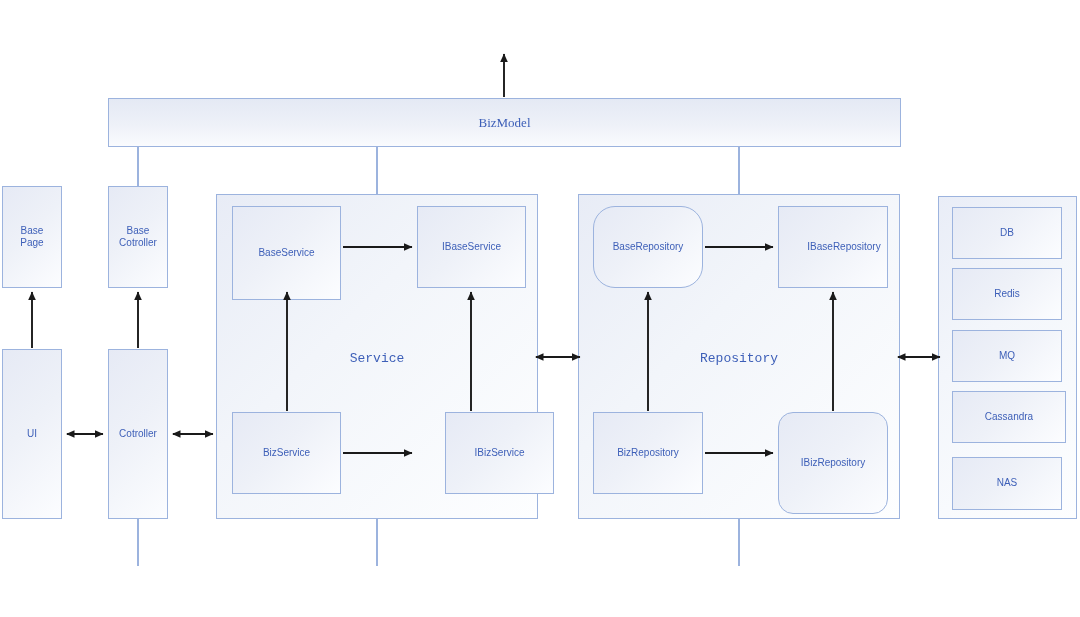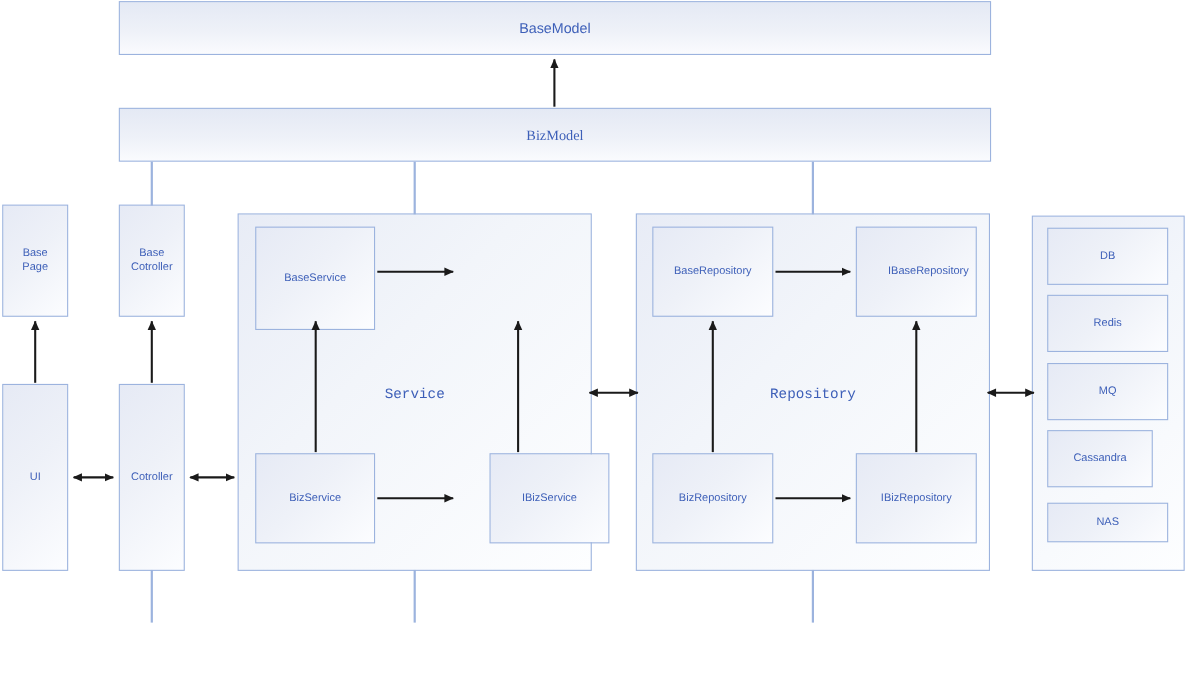--- a/index.html
+++ b/index.html
@@ -90,23 +90,20 @@
 
 <div id="canvas">
 
   <div class="conn-v" style="left:137px; top:147px; height:40px;"></div>
   <div class="conn-v" style="left:376px; top:147px; height:48px;"></div>
   <div class="conn-v" style="left:738px; top:147px; height:48px;"></div>
   <div class="conn-v" style="left:137px; top:518px; height:48px;"></div>
   <div class="conn-v" style="left:376px; top:518px; height:48px;"></div>
   <div class="conn-v" style="left:738px; top:518px; height:48px;"></div>
 
-  <div class="bar" style="left:108px; top:1px; width:793px; height:49px;">
-    <span>BaseModel</span>
-  </div>
 
   <div class="bar" style="left:108px; top:98px; width:793px; height:49px;font-family:Liberation Serif, serif;">
     <span>BizModel</span>
   </div>
 
   <div class="node" style="left:2px; top:186px; width:60px; height:102px;">
     <span>Base
 Page</span>
   </div>
 
@@ -122,57 +119,60 @@
   <div class="node" style="left:108px; top:349px; width:60px; height:170px;">
     <span>Cotroller</span>
   </div>
 
   <div class="group" style="left:216px; top:194px; width:322px; height:325px;">
     <div class="group-label" style="top:156px;">Service</div>
   </div>
   <div class="node" style="left:232px; top:206px; width:109px; height:94px;">
     <span>BaseService</span>
   </div>
+  <div class="node" style="left:417px; top:206px; width:109px; height:82px;">
+    <span>IBaseService</span>
+  </div>
   <div class="node" style="left:232px; top:412px; width:109px; height:82px;">
     <span>BizService</span>
   </div>
   <div class="node" style="left:417px; top:412px; width:109px; height:82px;margin-left:28px;">
     <span>IBizService</span>
   </div>
 
   <div class="group" style="left:578px; top:194px; width:322px; height:325px;">
     <div class="group-label" style="top:156px;">Repository</div>
   </div>
-  <div class="node" style="left:593px; top:206px; width:110px; height:82px;">
+  <div class="node" style="left:593px; top:206px; width:110px; height:82px;border-radius:22px;">
     <span>BaseRepository</span>
   </div>
   <div class="node" style="left:778px; top:206px; width:110px; height:82px;padding-left:22px;">
     <span>IBaseRepository</span>
   </div>
   <div class="node" style="left:593px; top:412px; width:110px; height:82px;text-align:right;">
     <span>BizRepository</span>
   </div>
-  <div class="node" style="left:778px; top:412px; width:110px; height:82px;">
+  <div class="node" style="left:778px; top:412px; width:110px; height:102px;border-radius:15px;">
     <span>IBizRepository</span>
   </div>
 
   <div class="plain-group" style="left:938px; top:196px; width:139px; height:323px;"></div>
   <div class="node" style="left:952px; top:207px; width:110px; height:52px;">
     <span>DB</span>
   </div>
   <div class="node" style="left:952px; top:268px; width:110px; height:52px;">
     <span>Redis</span>
   </div>
   <div class="node" style="left:952px; top:330px; width:110px; height:52px;">
     <span>MQ</span>
   </div>
-  <div class="node" style="left:952px; top:391px; width:96px; height:52px;">
+  <div class="node" style="left:952px; top:391px; width:114px; height:52px;">
     <span>Cassandra</span>
   </div>
-  <div class="node" style="left:952px; top:457px; width:110px; height:36px;">
+  <div class="node" style="left:952px; top:457px; width:110px; height:53px;">
     <span>NAS</span>
   </div>
 
 
   <svg id="arrows" viewBox="0 0 1080 617">
     <defs>
       <marker id="ah" markerWidth="9" markerHeight="9" refX="8" refY="4.5" orient="auto" markerUnits="userSpaceOnUse">
         <path d="M0,0.7 L8.5,4.5 L0,8.3 z" fill="#1a1a1a"></path>
       </marker>
       <marker id="ah-start" markerWidth="9" markerHeight="9" refX="1" refY="4.5" orient="auto" markerUnits="userSpaceOnUse">

